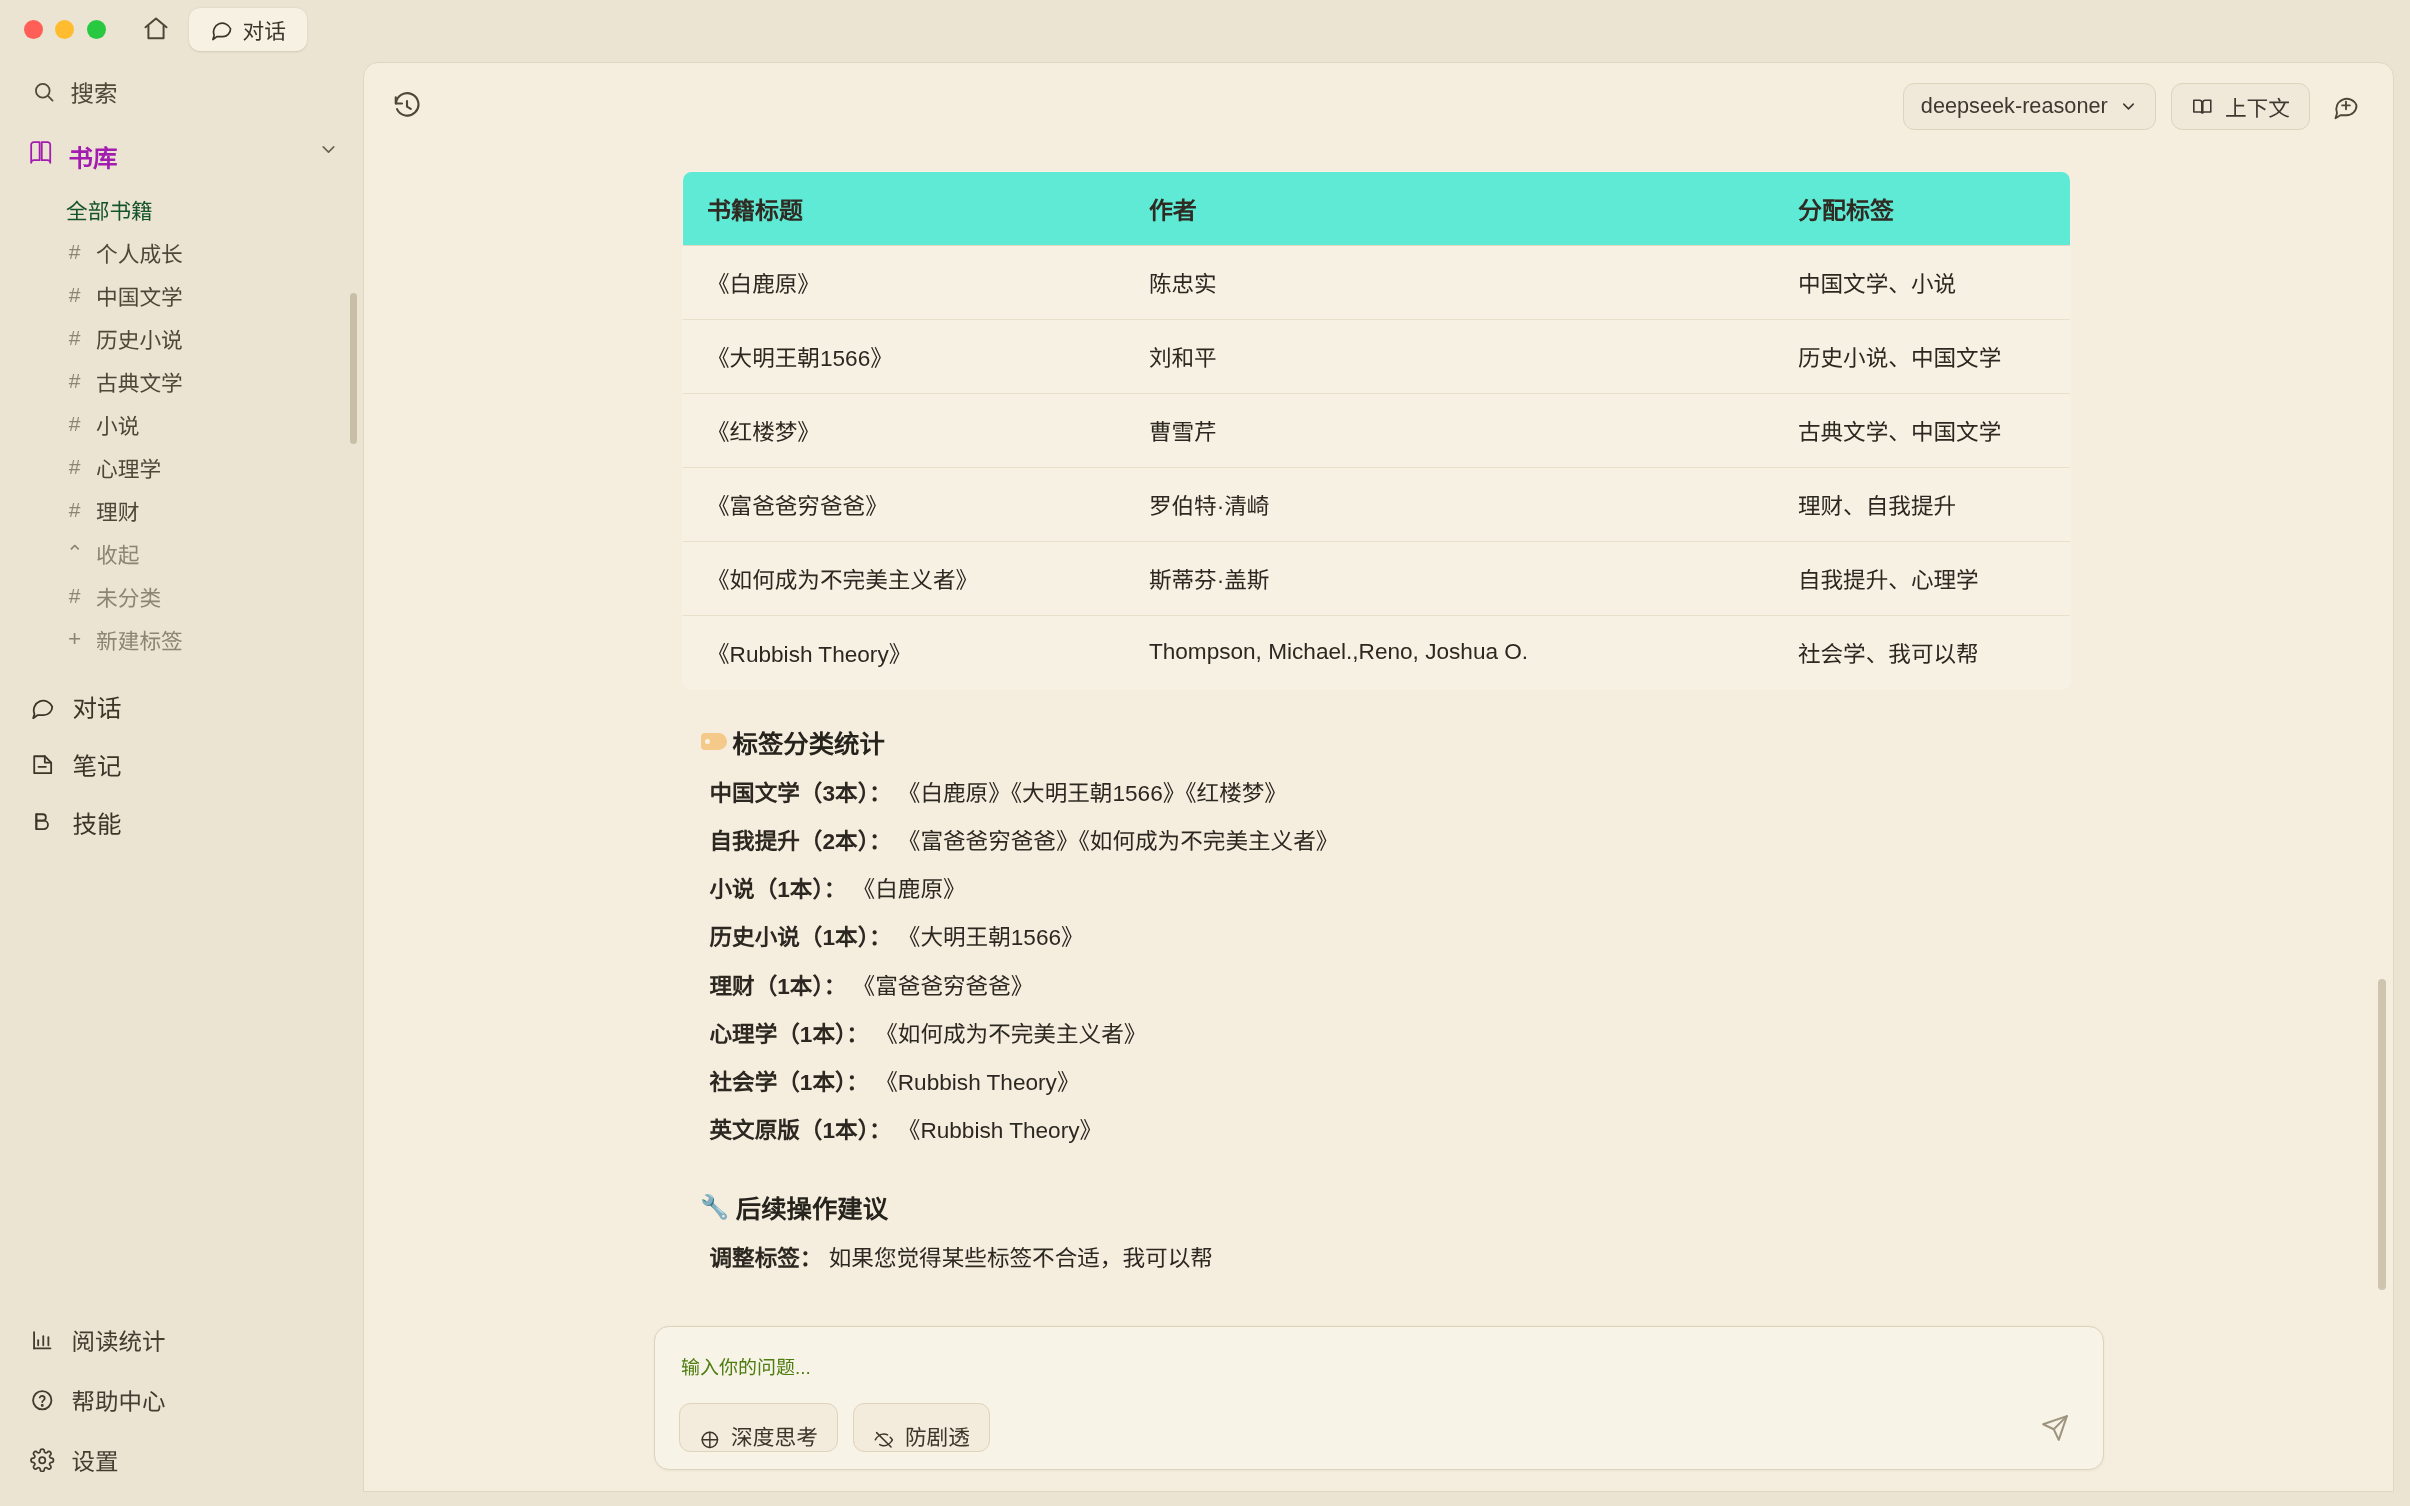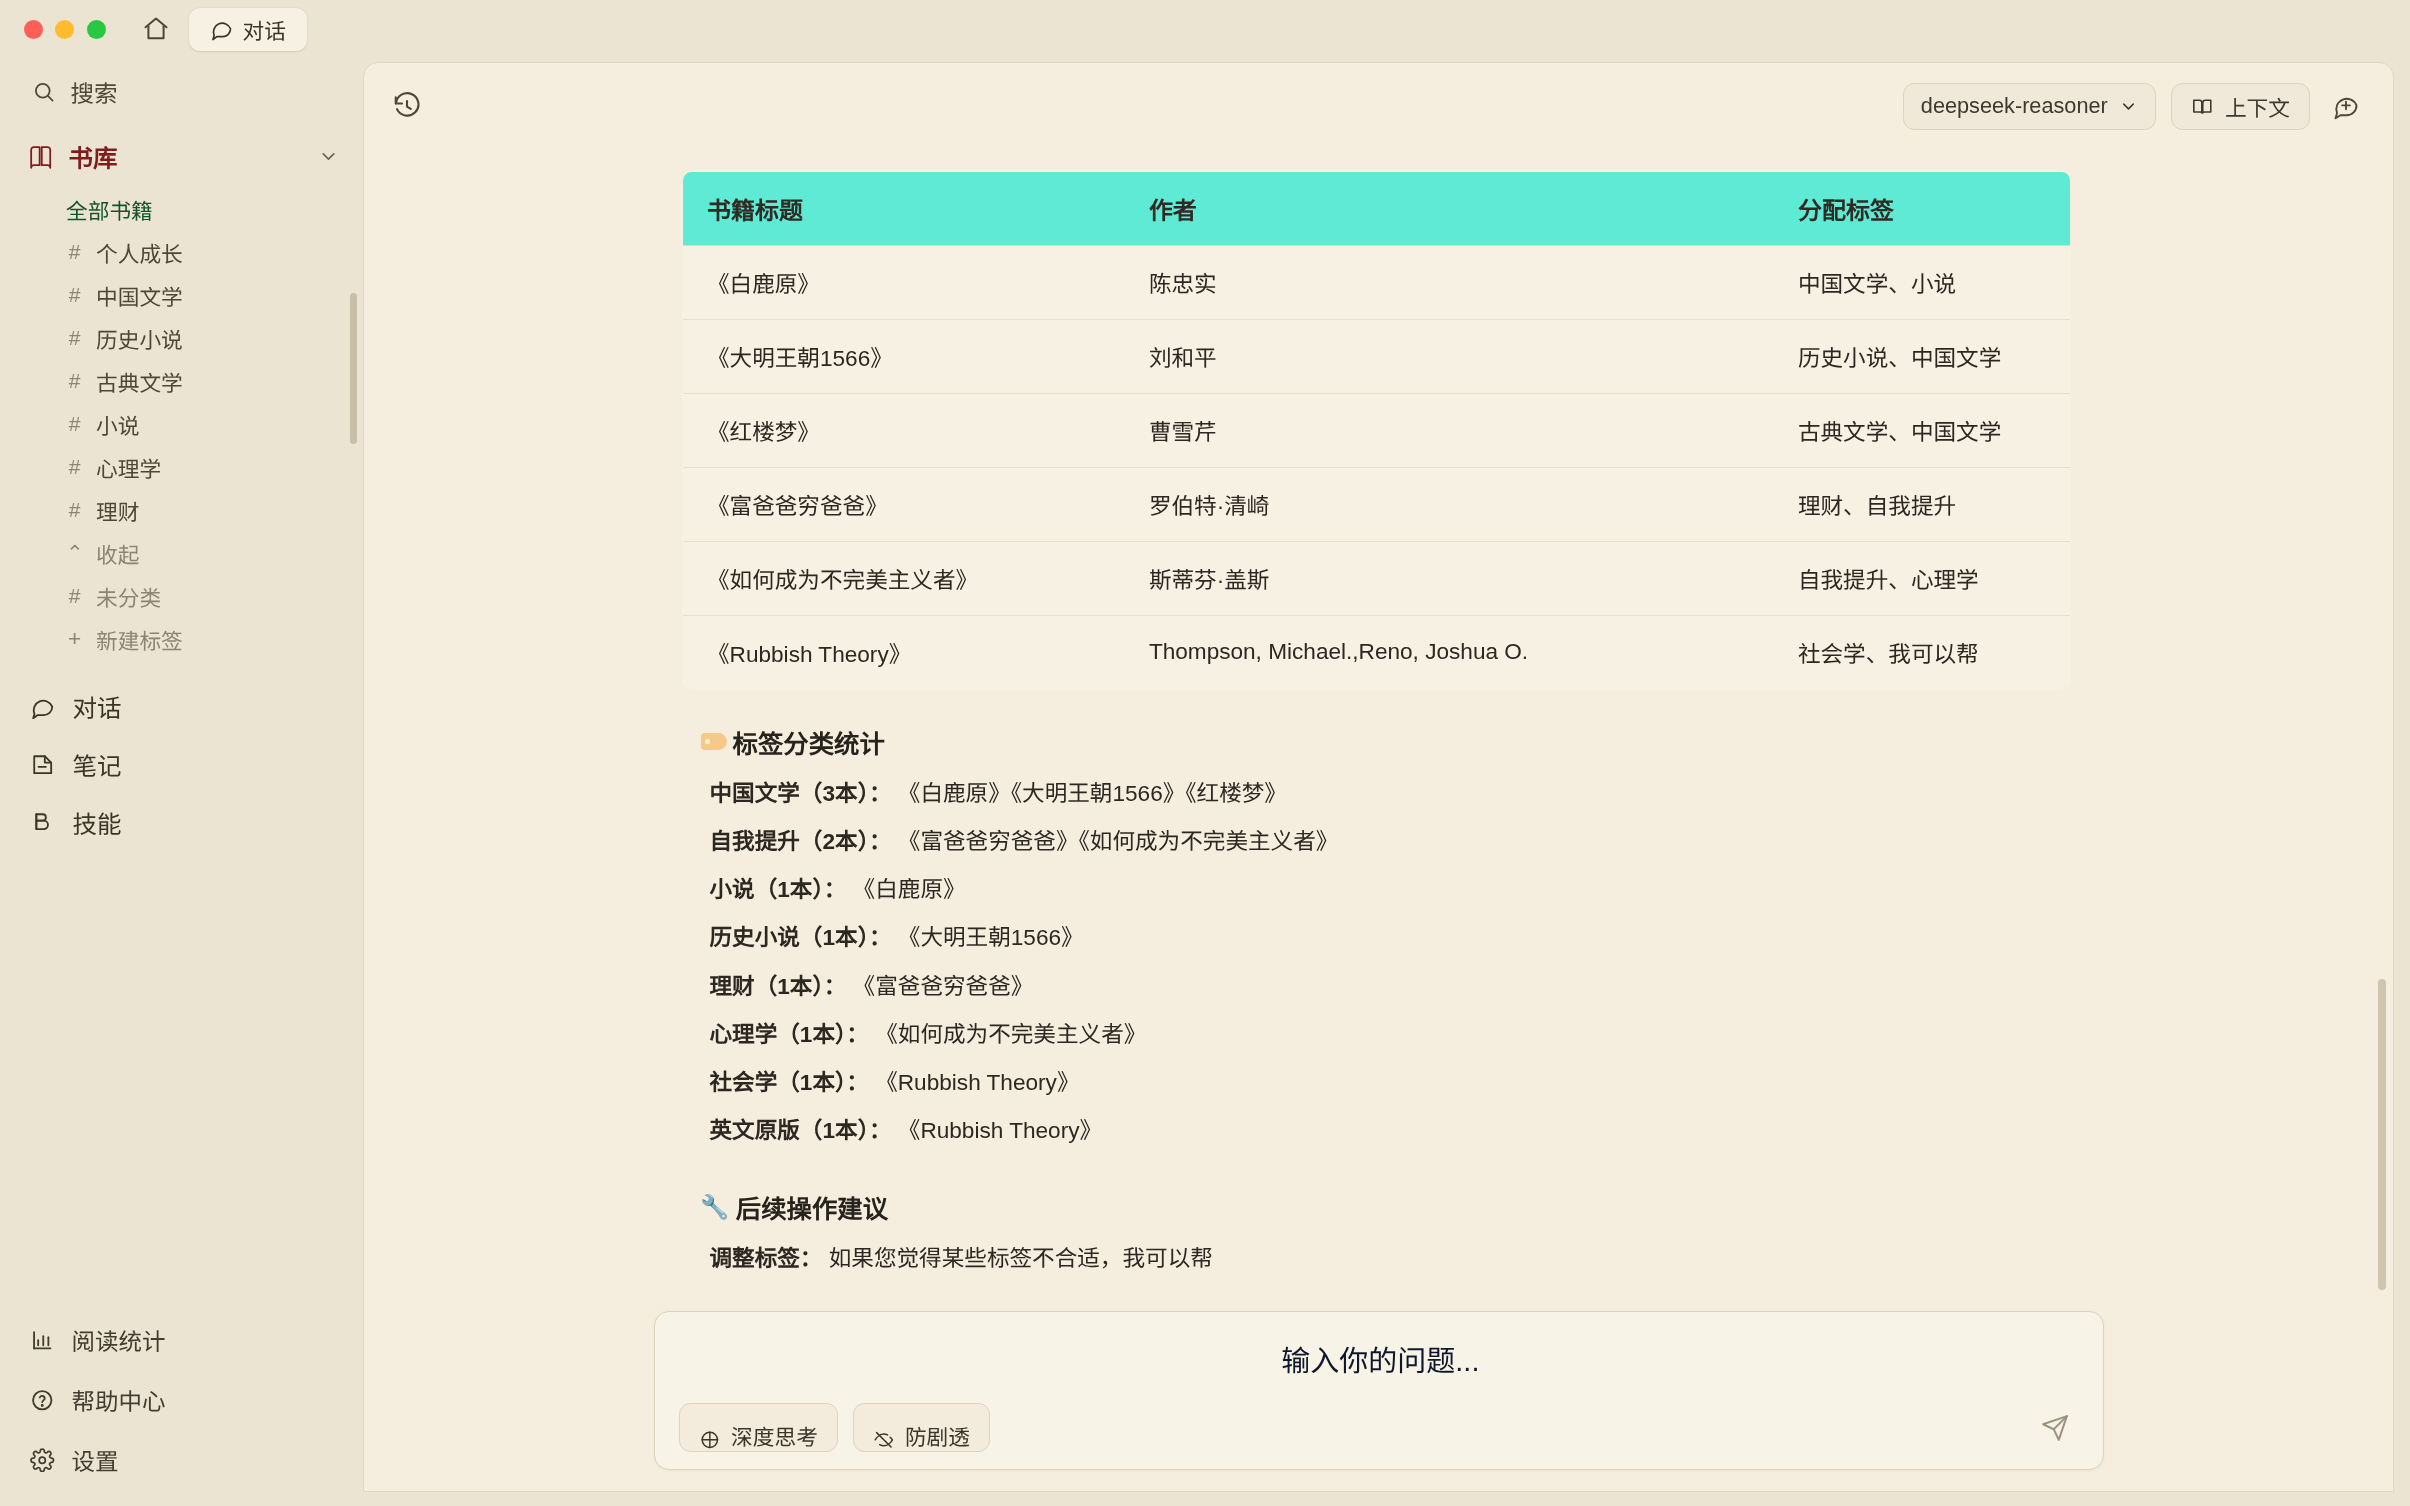--- a/index.html
+++ b/index.html
@@ -90,24 +90,24 @@
   .side-search {
     display: flex;
     align-items: center;
     gap: 15px;
     margin: 17px 24.5px 9.4px 32px;
     color: #50483a;
     font-size: 23.5px;
   }
   .side-section {
     display: flex;
-    align-items: center;
+    align-items: flex-start;
     gap: 15px;
     margin: 21px 24.5px 3.8px 28px;
-    color: #7f1d1d;
+    color: #a21caf;
     font-size: 24.5px;
     font-weight: 600;
   }
   .side-section .chev { margin-left: auto; color: #6b6354; }
 
   .side-list { margin-top: 9.4px; }
   .side-item {
     display: flex;
     align-items: center;
     gap: 13px;
@@ -320,24 +320,23 @@
     margin: 0 auto;
     background: #f8f3e7;
     border: 0.9px solid #ded3bb;
     border-radius: 15px;
     padding: 21px 22.6px 17px 24.5px;
     box-sizing: border-box;
     position: relative;
     box-shadow: 0 0.9px 2.8px rgba(110,95,60,0.08);
   }
   .composer .ph {
-    color: #0f172a;
-    font-size: 29px;
+    color: #4d7c0f;
+    font-size: 19px;
     padding: 3.8px 0 24.5px 1.9px;
-    text-align: center;
   }
   .composer-row {
     display: flex;
     align-items: center;
     gap: 15px;
   }
   .chip {
     display: flex;
     align-items: flex-end;
     gap: 10.4px;

